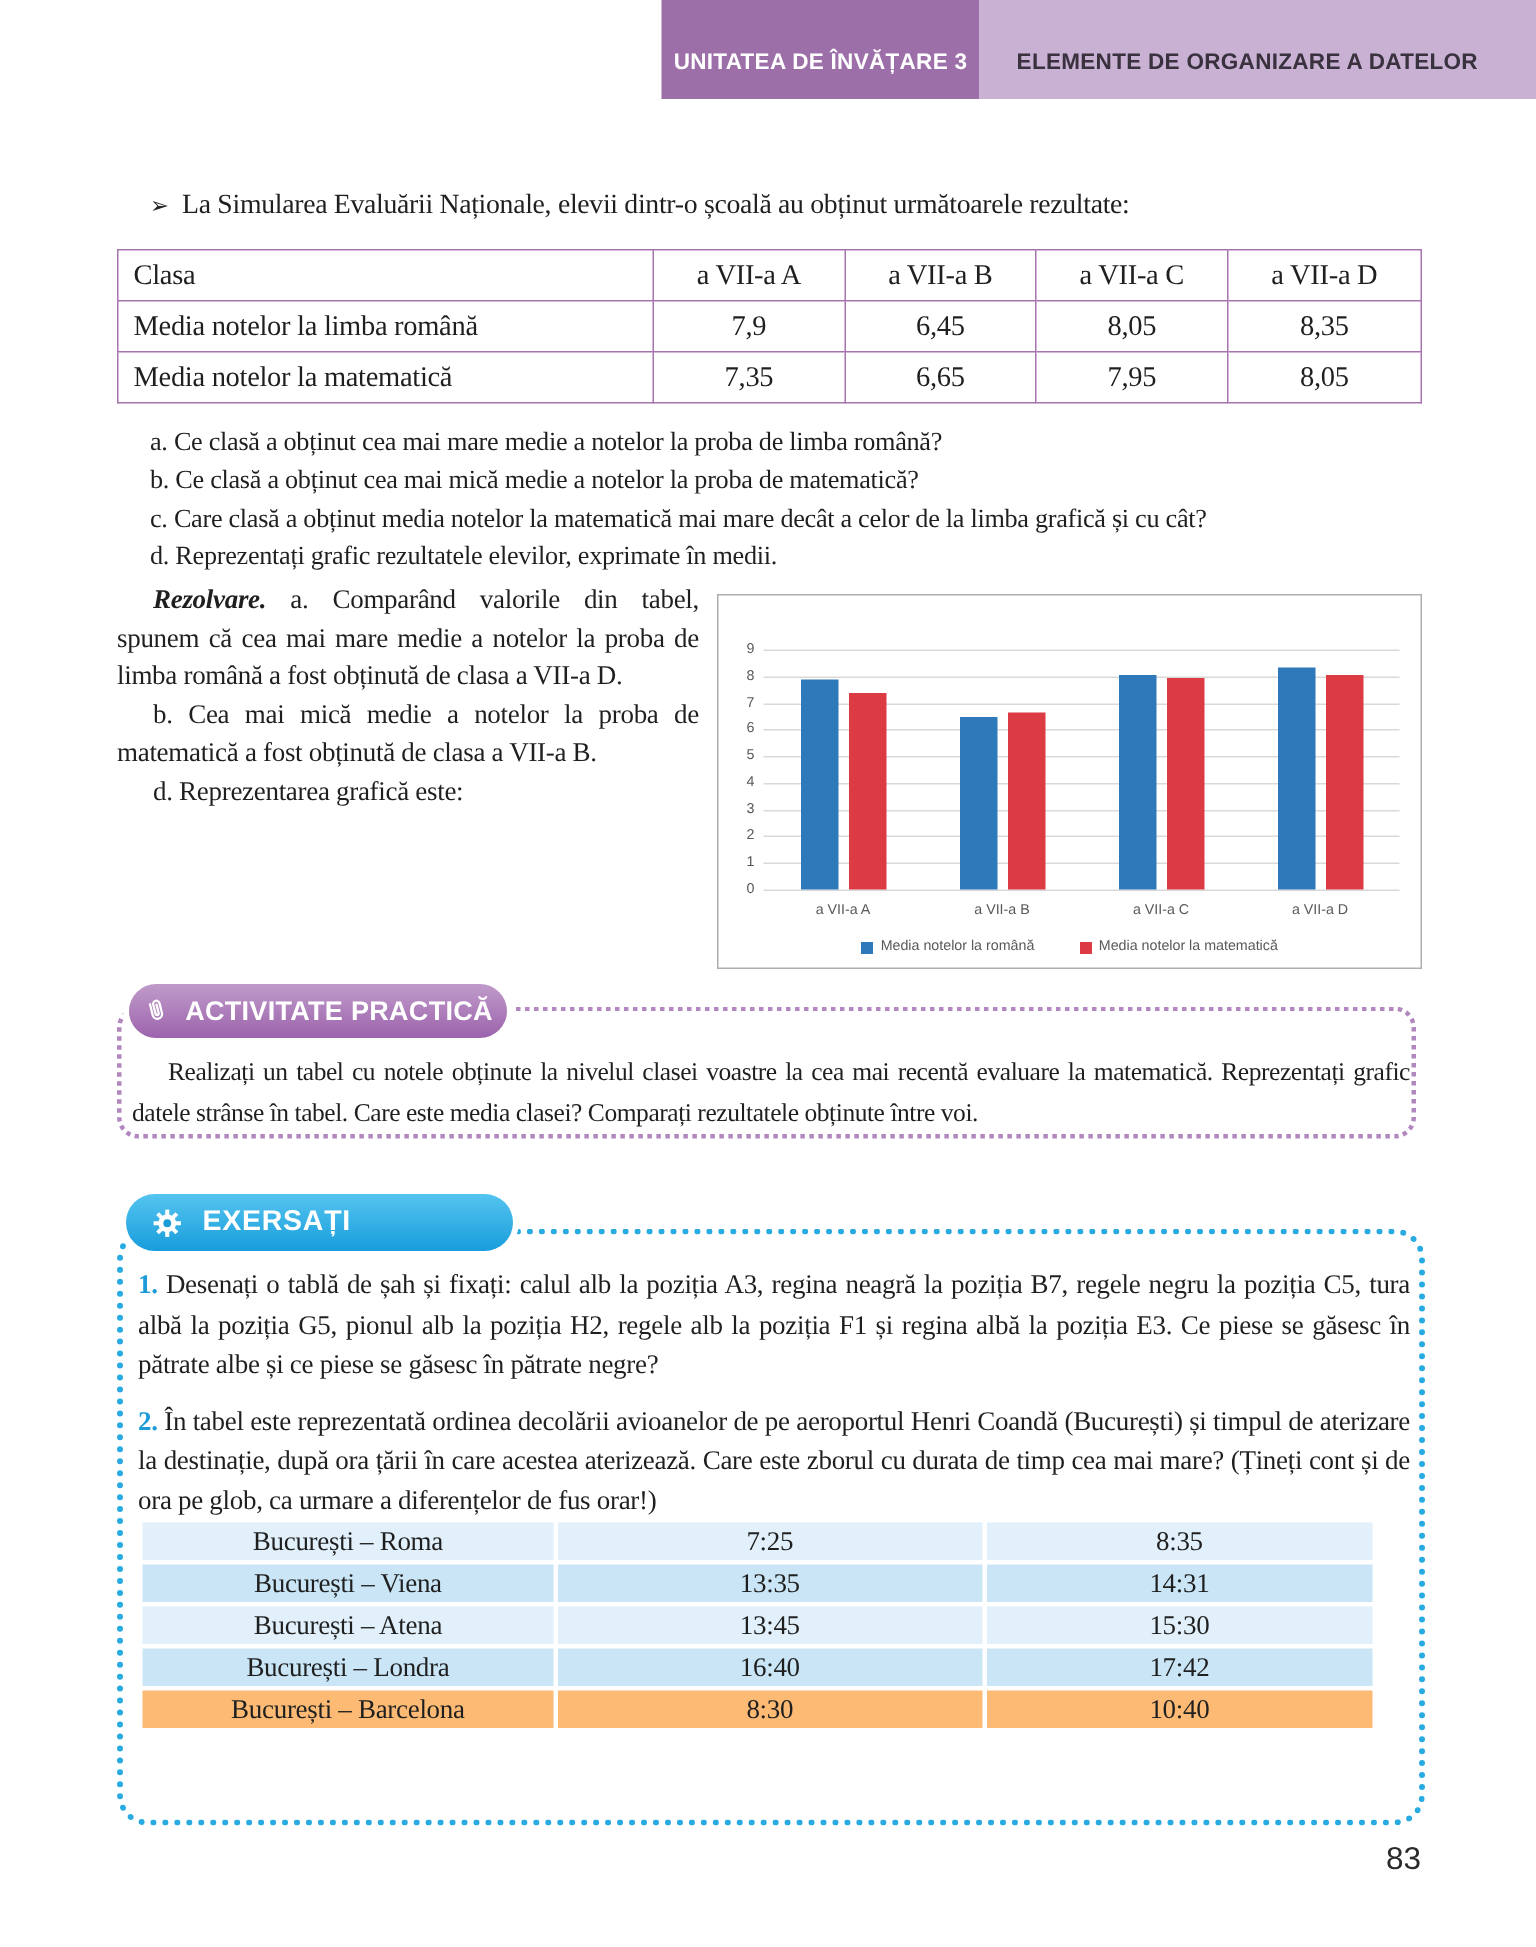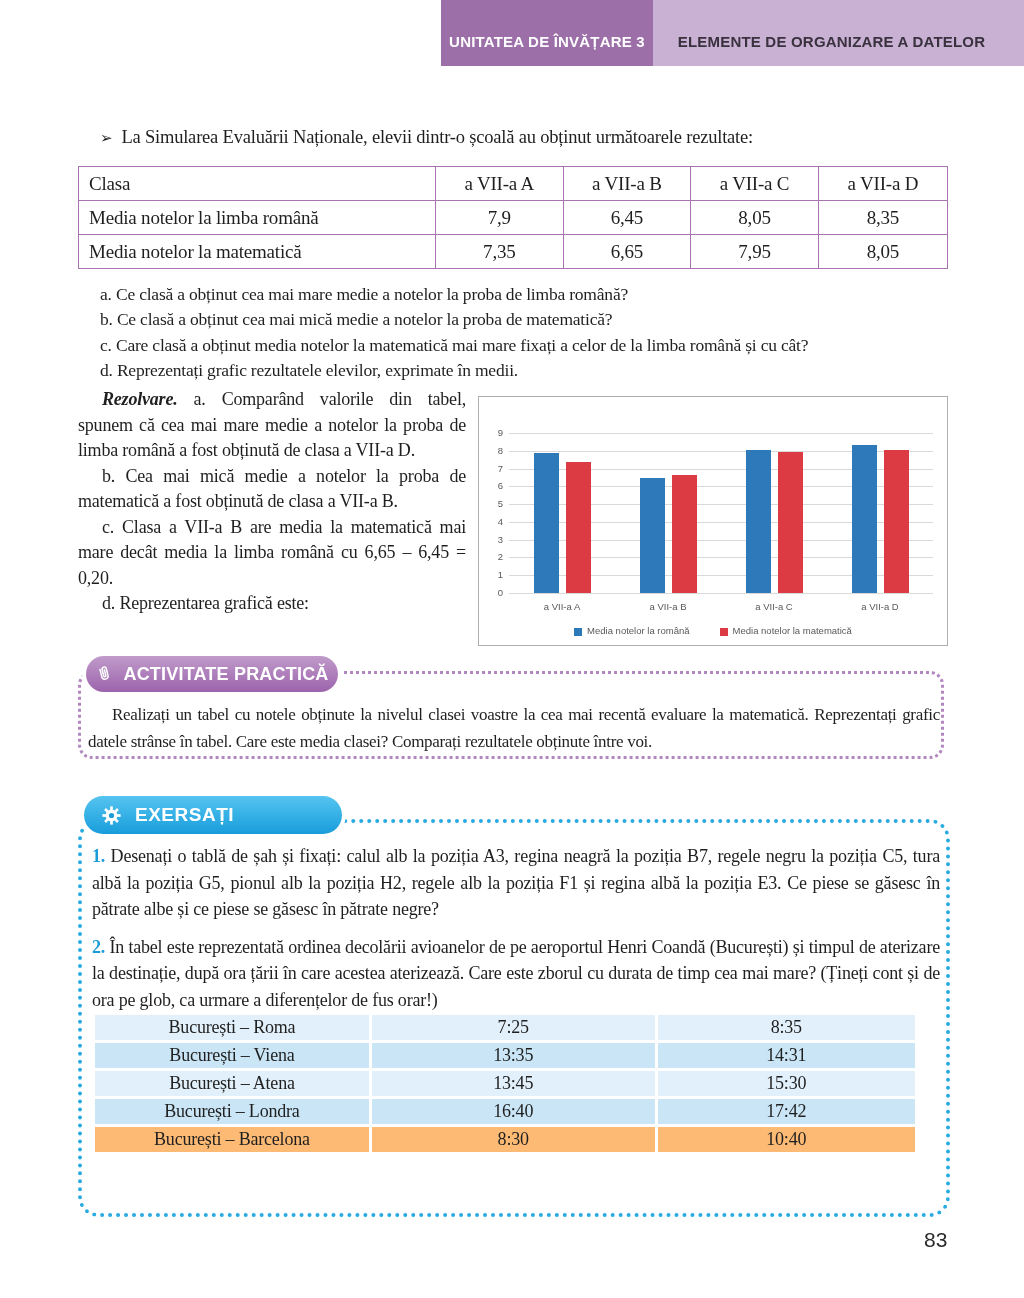--- a/index.html
+++ b/index.html
@@ -162,28 +162,27 @@
     <td>6,65</td>
     <td>7,95</td>
     <td>8,05</td>
   </tr>
 </tbody>
   </table>
 
 <div class="questions">
   <div>a. Ce clasă a obținut cea mai mare medie a notelor la proba de limba română?</div>
   <div>b. Ce clasă a obținut cea mai mică medie a notelor la proba de matematică?</div>
-  <div>c. Care clasă a obținut media notelor la matematică mai mare fixați a celor de la limba română și cu cât?</div>
+  <div>c. Care clasă a obținut media notelor la matematică mai mare decât a celor de la limba grafică și cu cât?</div>
   <div>d. Reprezentați grafic rezultatele elevilor, exprimate în medii.</div>
 </div>
 
 <div class="solution">
   <p><em>Rezolvare.</em><span> a. Comparând valorile din tabel, spunem că cea mai mare medie a notelor la proba de limba română a fost obținută de clasa a VII-a D.</span></p>
   <p>b. Cea mai mică medie a notelor la proba de matematică a fost obținută de clasa a VII-a B.</p>
-  <p>c. Clasa a VII-a B are media la matematică mai mare decât media la limba română cu 6,65 – 6,45 = 0,20.</p>
   <p>d. Reprezentarea grafică este:</p>
 </div>
 
 <div class="chart">
   <div class="plot">
       <div class="gridline" style="top: 160px;"></div>
       <div class="gridline" style="top: 142.222px;"></div>
       <div class="gridline" style="top: 124.444px;"></div>
       <div class="gridline" style="top: 106.667px;"></div>
       <div class="gridline" style="top: 88.8889px;"></div>

